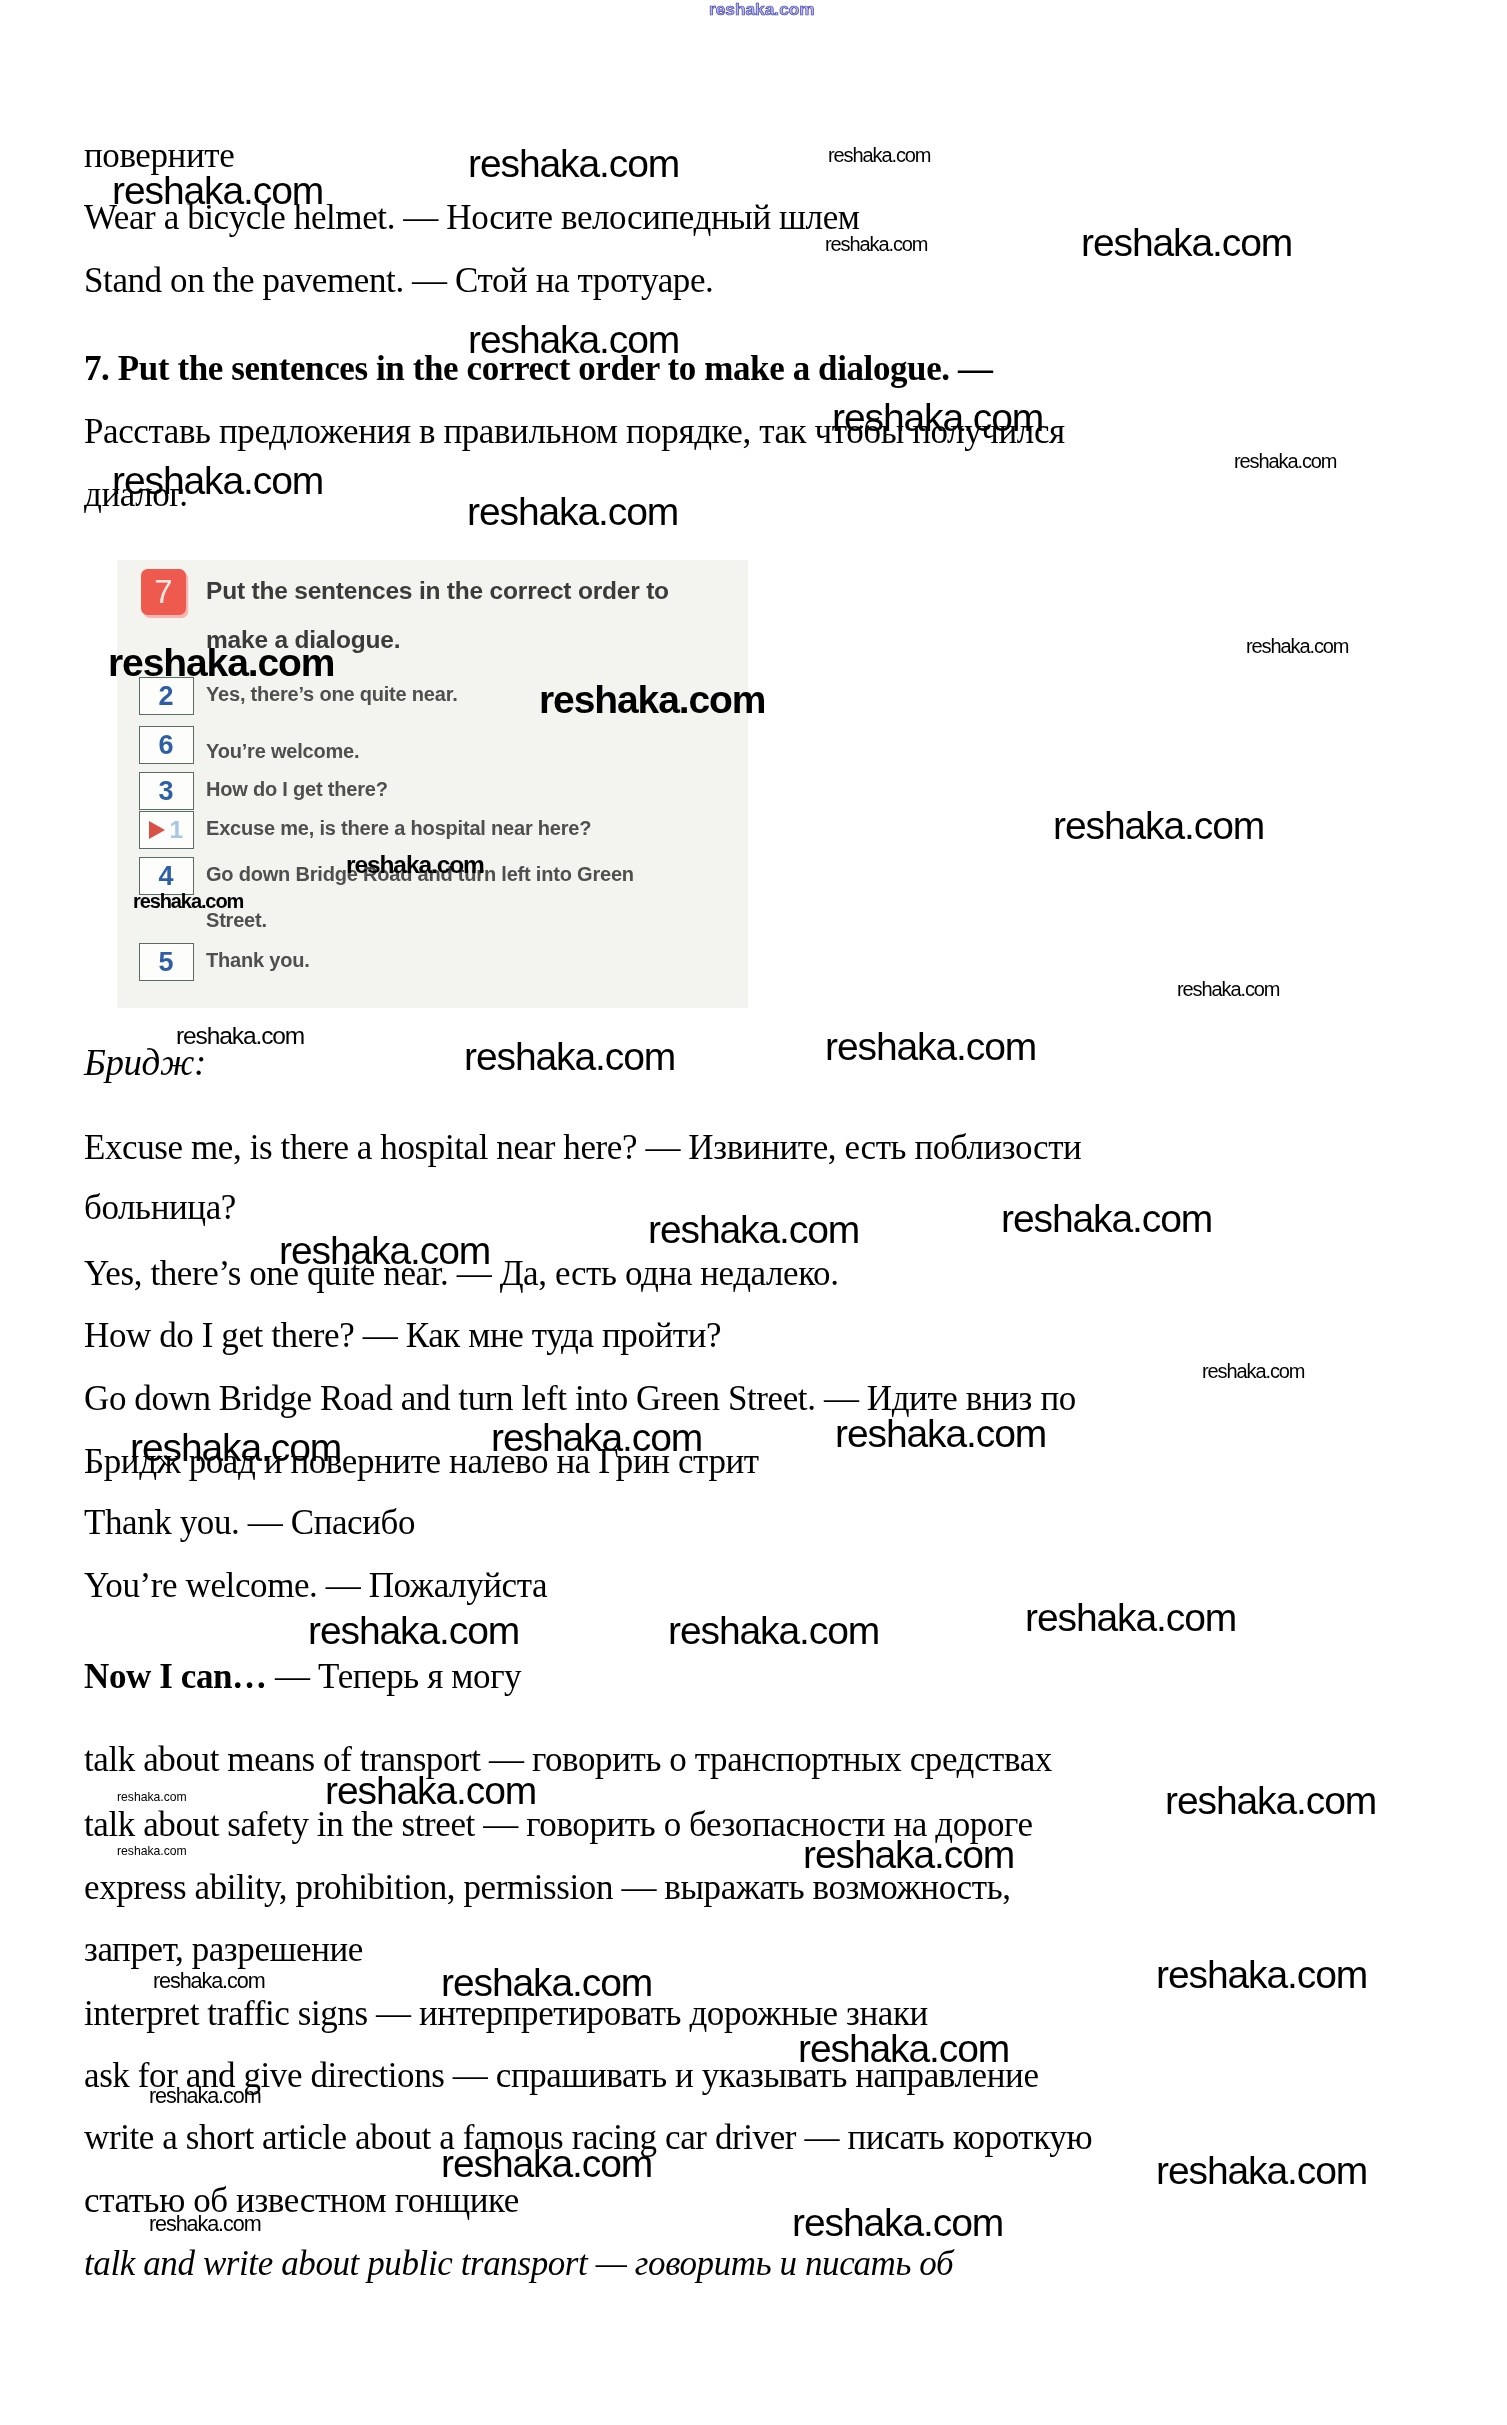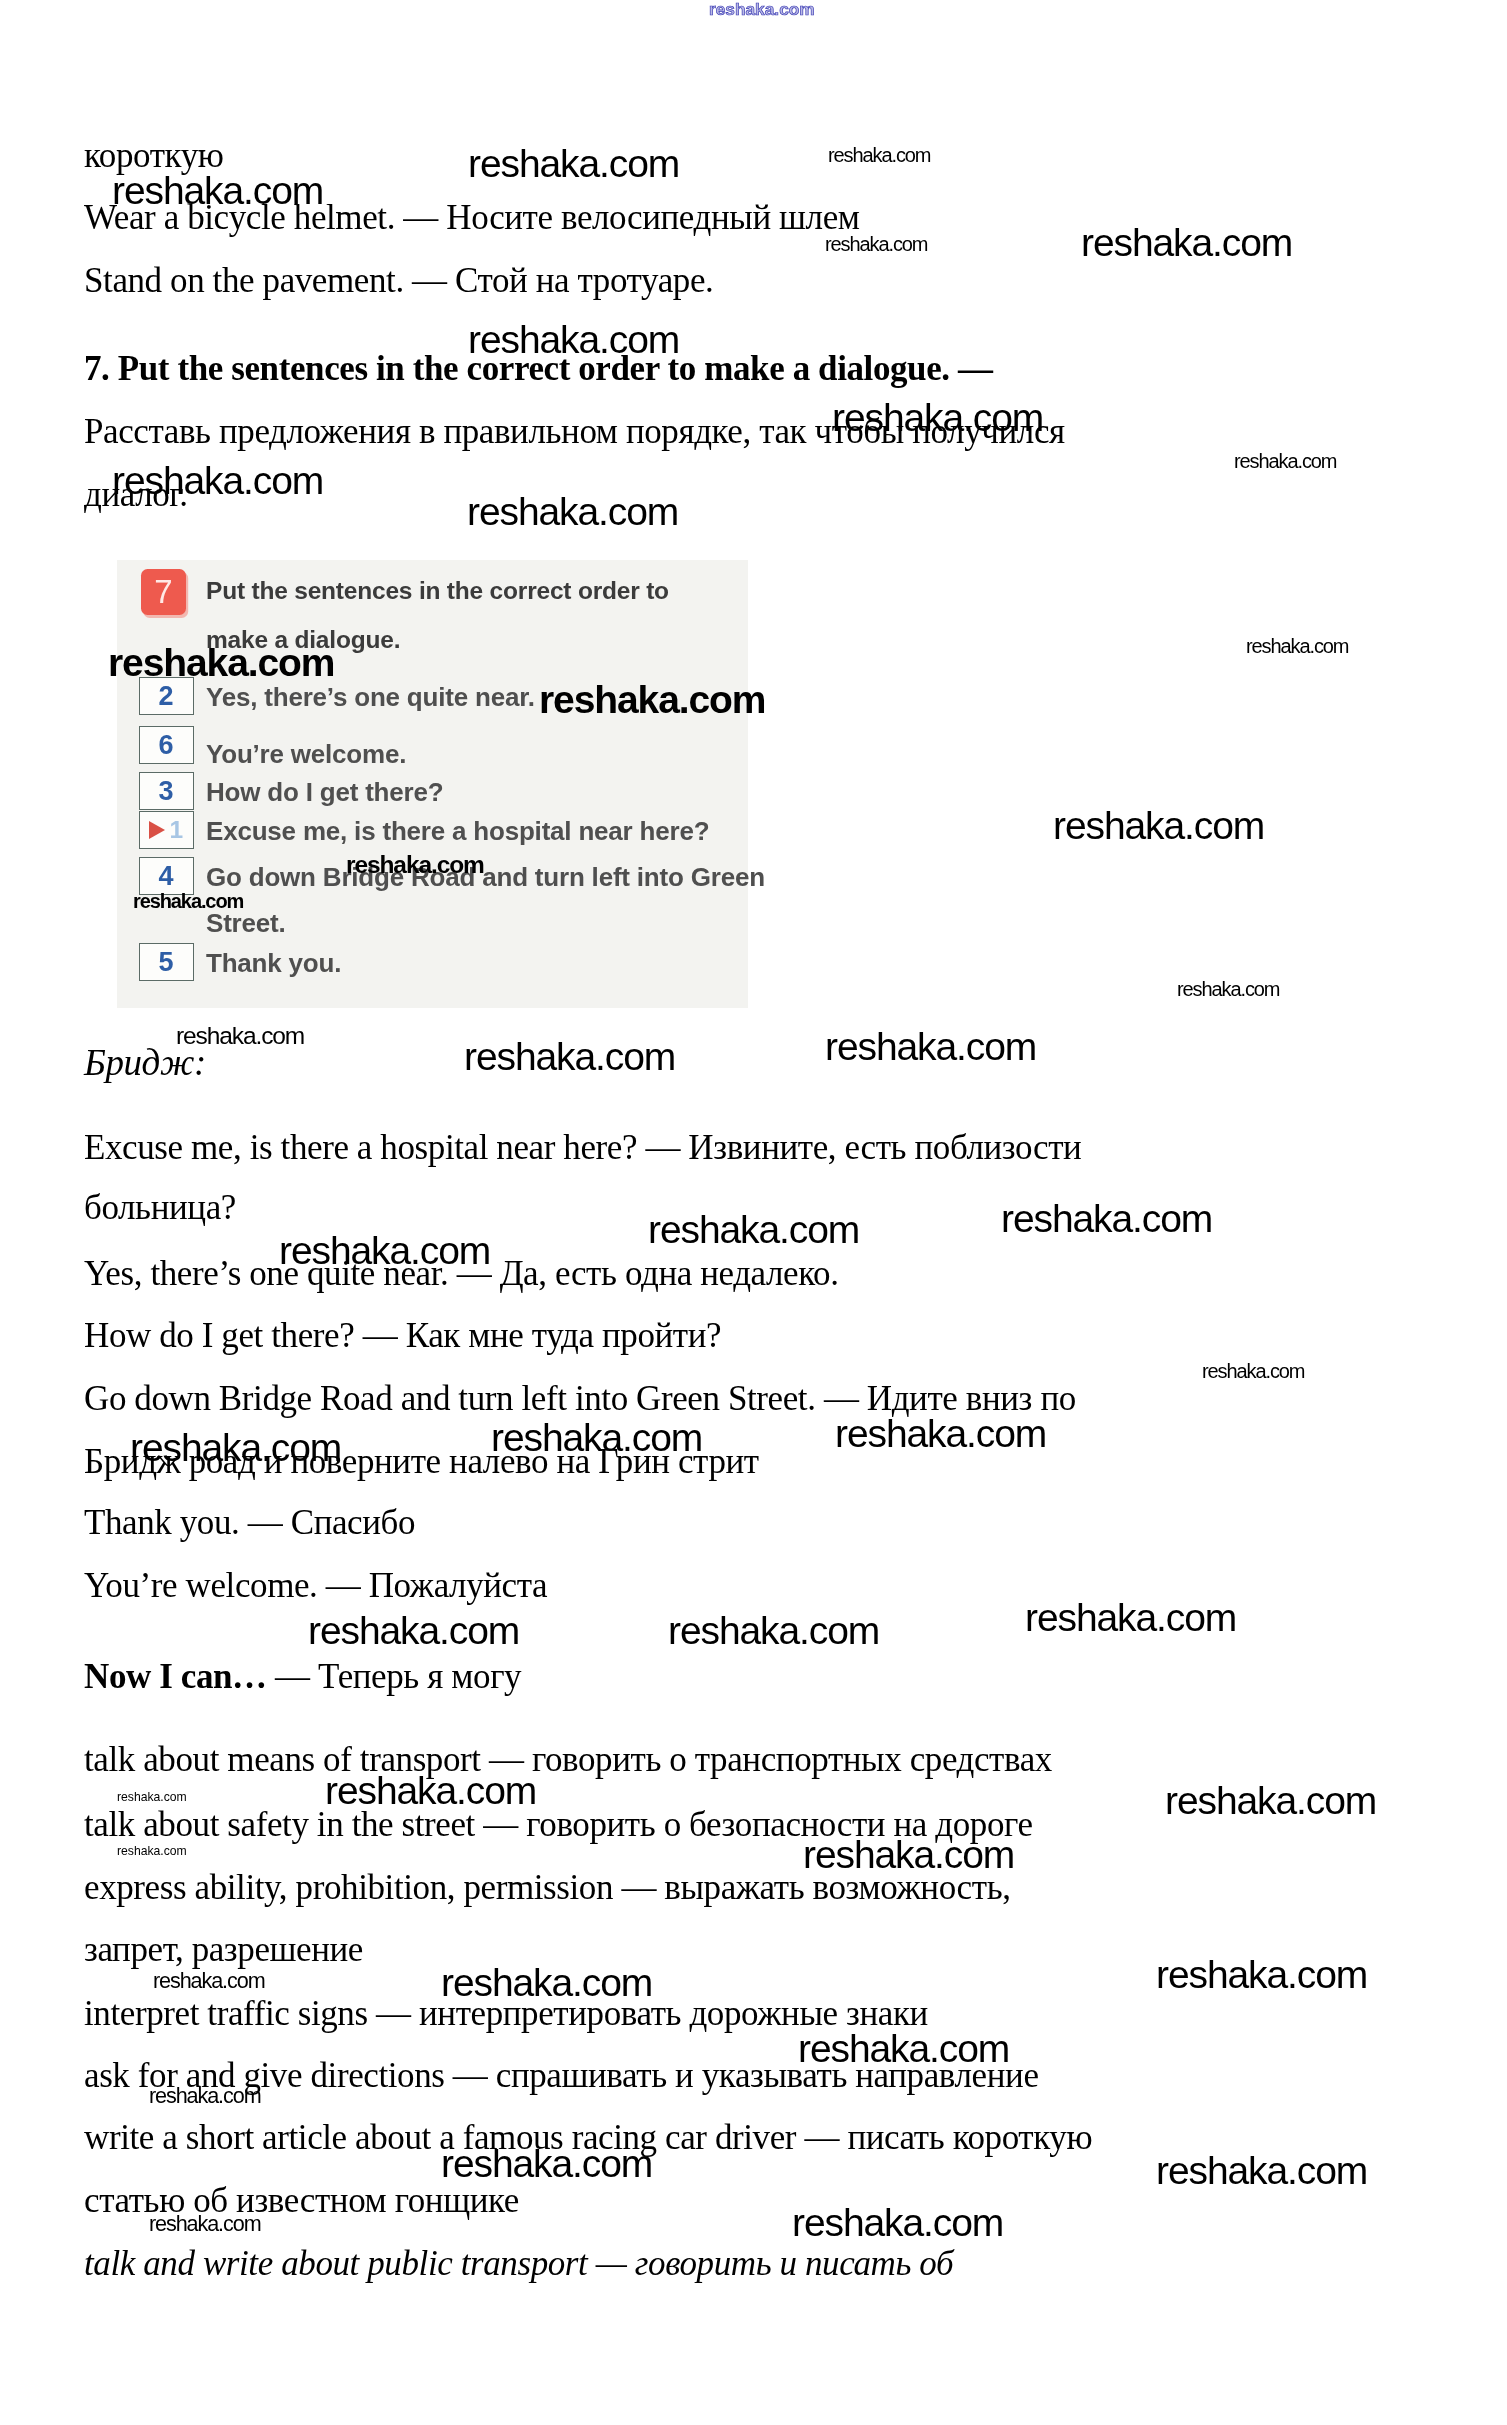--- a/index.html
+++ b/index.html
@@ -59,39 +59,39 @@
          font-family:"Liberation Sans",sans-serif;font-size:33px;font-weight:400;
          box-shadow:2.2px 2.9px 0 #f2b7b0;}
   .extitle{position:absolute;left:89px;font-family:"Liberation Sans",sans-serif;font-weight:700;
            font-size:24.5px;color:#3b3b3b;white-space:nowrap;letter-spacing:-0.2px;line-height:1;}
   .et1{top:19px;} .et2{top:68px;}
   .obox{position:absolute;left:21.6px;width:53px;height:36px;background:#fdfdfb;
         border:1.4px solid #5b6b66;display:flex;align-items:center;justify-content:center;
         font-family:"Liberation Sans",sans-serif;font-weight:700;font-size:27px;color:#2e5ea6;
         line-height:1;}
   .otext{position:absolute;left:89px;font-family:"Liberation Sans",sans-serif;font-weight:700;
-         font-size:26px;color:#4f4f4f;white-space:nowrap;letter-spacing:-0.2px;line-height:1;}
+         font-size:20px;color:#4f4f4f;white-space:nowrap;letter-spacing:-0.2px;line-height:1;}
   .b2{top:117px;} .t2{top:124px;}
   .b6{top:166px;} .t6{top:173px;margin-top:8px;}
   .b3{top:212px;} .t3{top:219px;}
   .b1{top:251px;} .t1{top:258px;}
   .b4{top:297px;} .t4{top:304px;} .t4b{top:350px;text-align:right;}
   .b5{top:383px;} .t5{top:390px;}
   .arrow-tri{width:0;height:0;border-left:16px solid #d95045;border-top:9.4px solid transparent;
              border-bottom:9.4px solid transparent;margin-right:4.3px;}
   .faint-one{color:#a8c6e4;font-size:24.5px;font-weight:700;font-family:"Liberation Sans",sans-serif;}
 </style>
 </head>
 <body>
 
 <div id="page">
 
   <span class="wm wm-blue wblue">reshaka.com</span>
 
-  <div class="line l1">короткую</div>
+  <div class="line l1">поверните</div>
   <div class="line l2">Wear a bicycle helmet. — Носите велосипедный шлем</div>
   <div class="line l3">Stand on the pavement. — Стой на тротуаре.</div>
   <div class="line l4 bold">7. Put the sentences in the correct order to make a dialogue. —</div>
   <div class="line l5">Расставь предложения в правильном порядке, так чтобы получился</div>
   <div class="line l6">диалог.</div>
   <div class="line l7 italic">Бридж:</div>
   <div class="line l8">Excuse me, is there a hospital near here? — Извините, есть поблизости</div>
   <div class="line l9">больница?</div>
   <div class="line l10">Yes, there’s one quite near. — Да, есть одна недалеко.</div>
   <div class="line l11">How do I get there? — Как мне туда пройти?</div>

